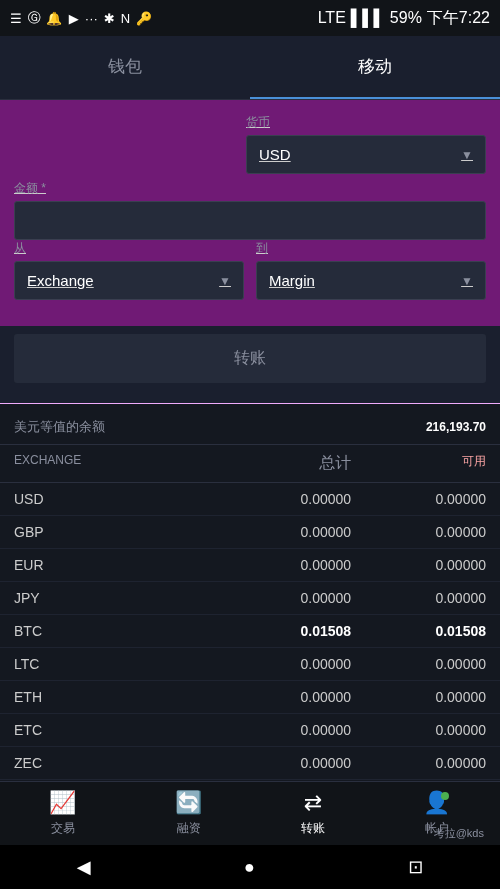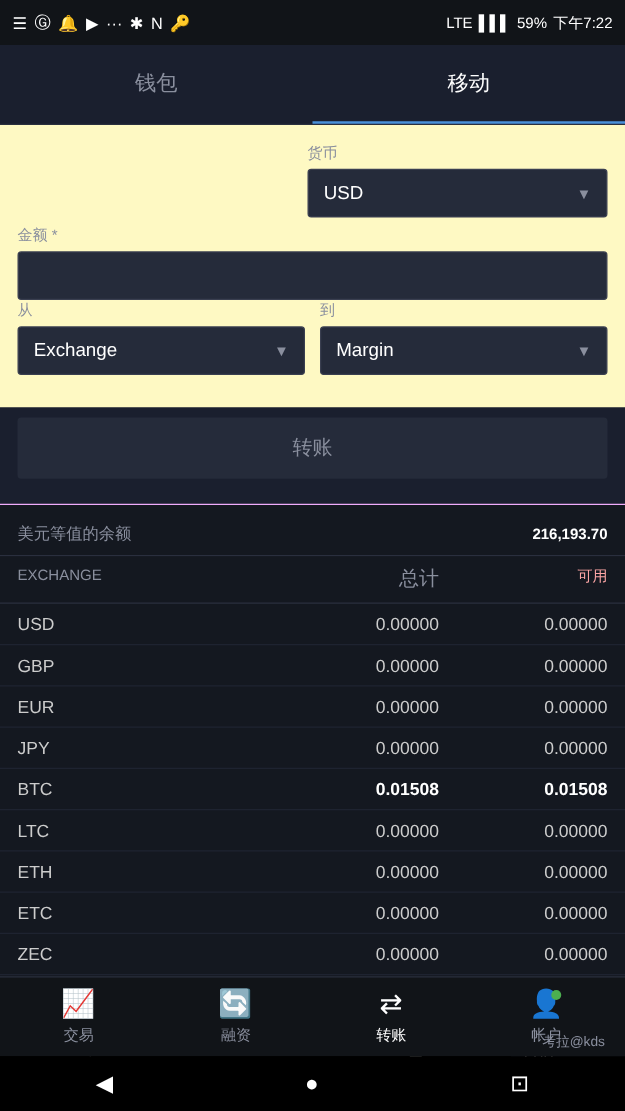--- a/index.html
+++ b/index.html
@@ -19,21 +19,21 @@
       height: 36px;
       background: #111418;
       display: flex;
       align-items: center;
       justify-content: space-between;
       padding: 0 10px;
       font-size: 13px;
       color: #fff;
     }
     .status-left { display: flex; align-items: center; gap: 6px; }
-    .status-right { display: flex; align-items: center; gap: 5px; font-size: 12px; }
+    .status-right { display: flex; align-items: center; gap: 5px; font-size: 16px; }
 
     
     .tab-bar {
       display: flex;
       width: 500px;
       height: 64px;
       background: #1a1f2e;
       border-bottom: 1px solid #2a2f3e;
     }
     .tab-item {
@@ -46,22 +46,23 @@
       cursor: pointer;
       border-bottom: 2px solid transparent;
     }
     .tab-item.active {
       color: #fff;
       border-bottom: 2px solid #4a90d9;
     }
 
     
     .form-area {
-      background: #fef9c3;
+      background: #701a75;
       padding: 14px 14px 10px 14px;
+      text-decoration: underline;
     }
 
     
     .currency-row {
       display: flex;
       justify-content: flex-end;
       margin-bottom: 6px;
     }
     .field-label {
       font-size: 12px;

